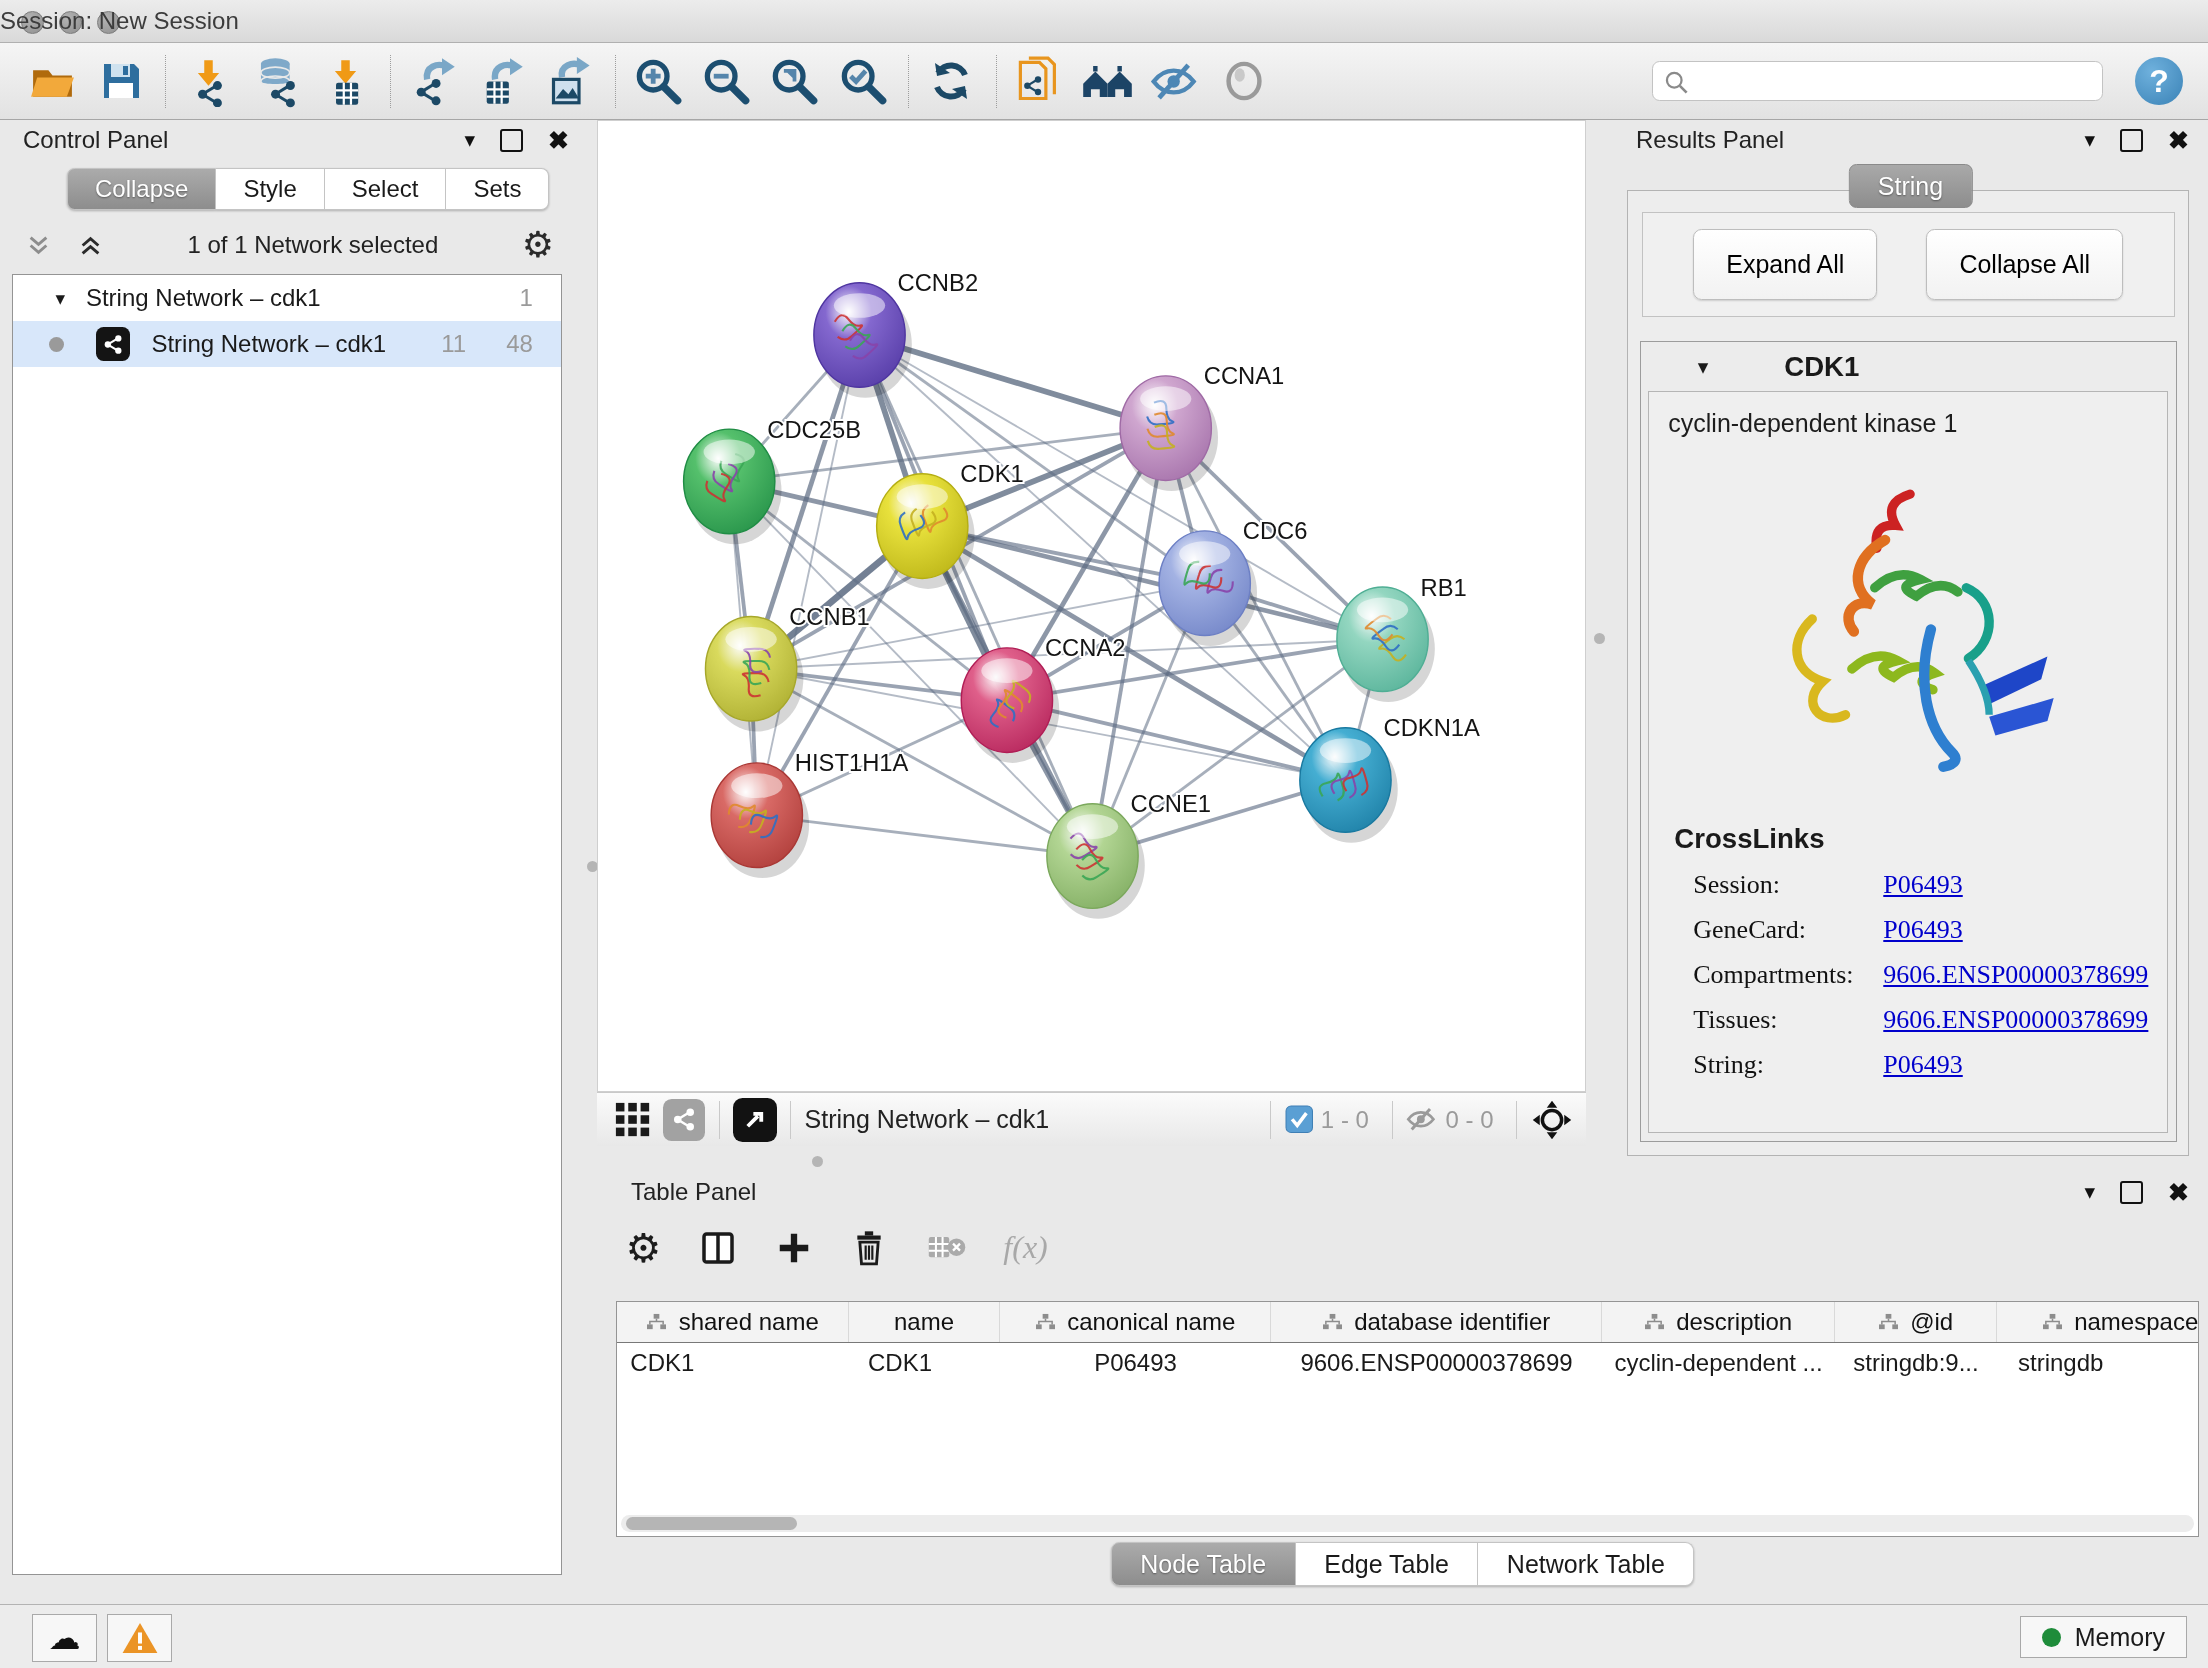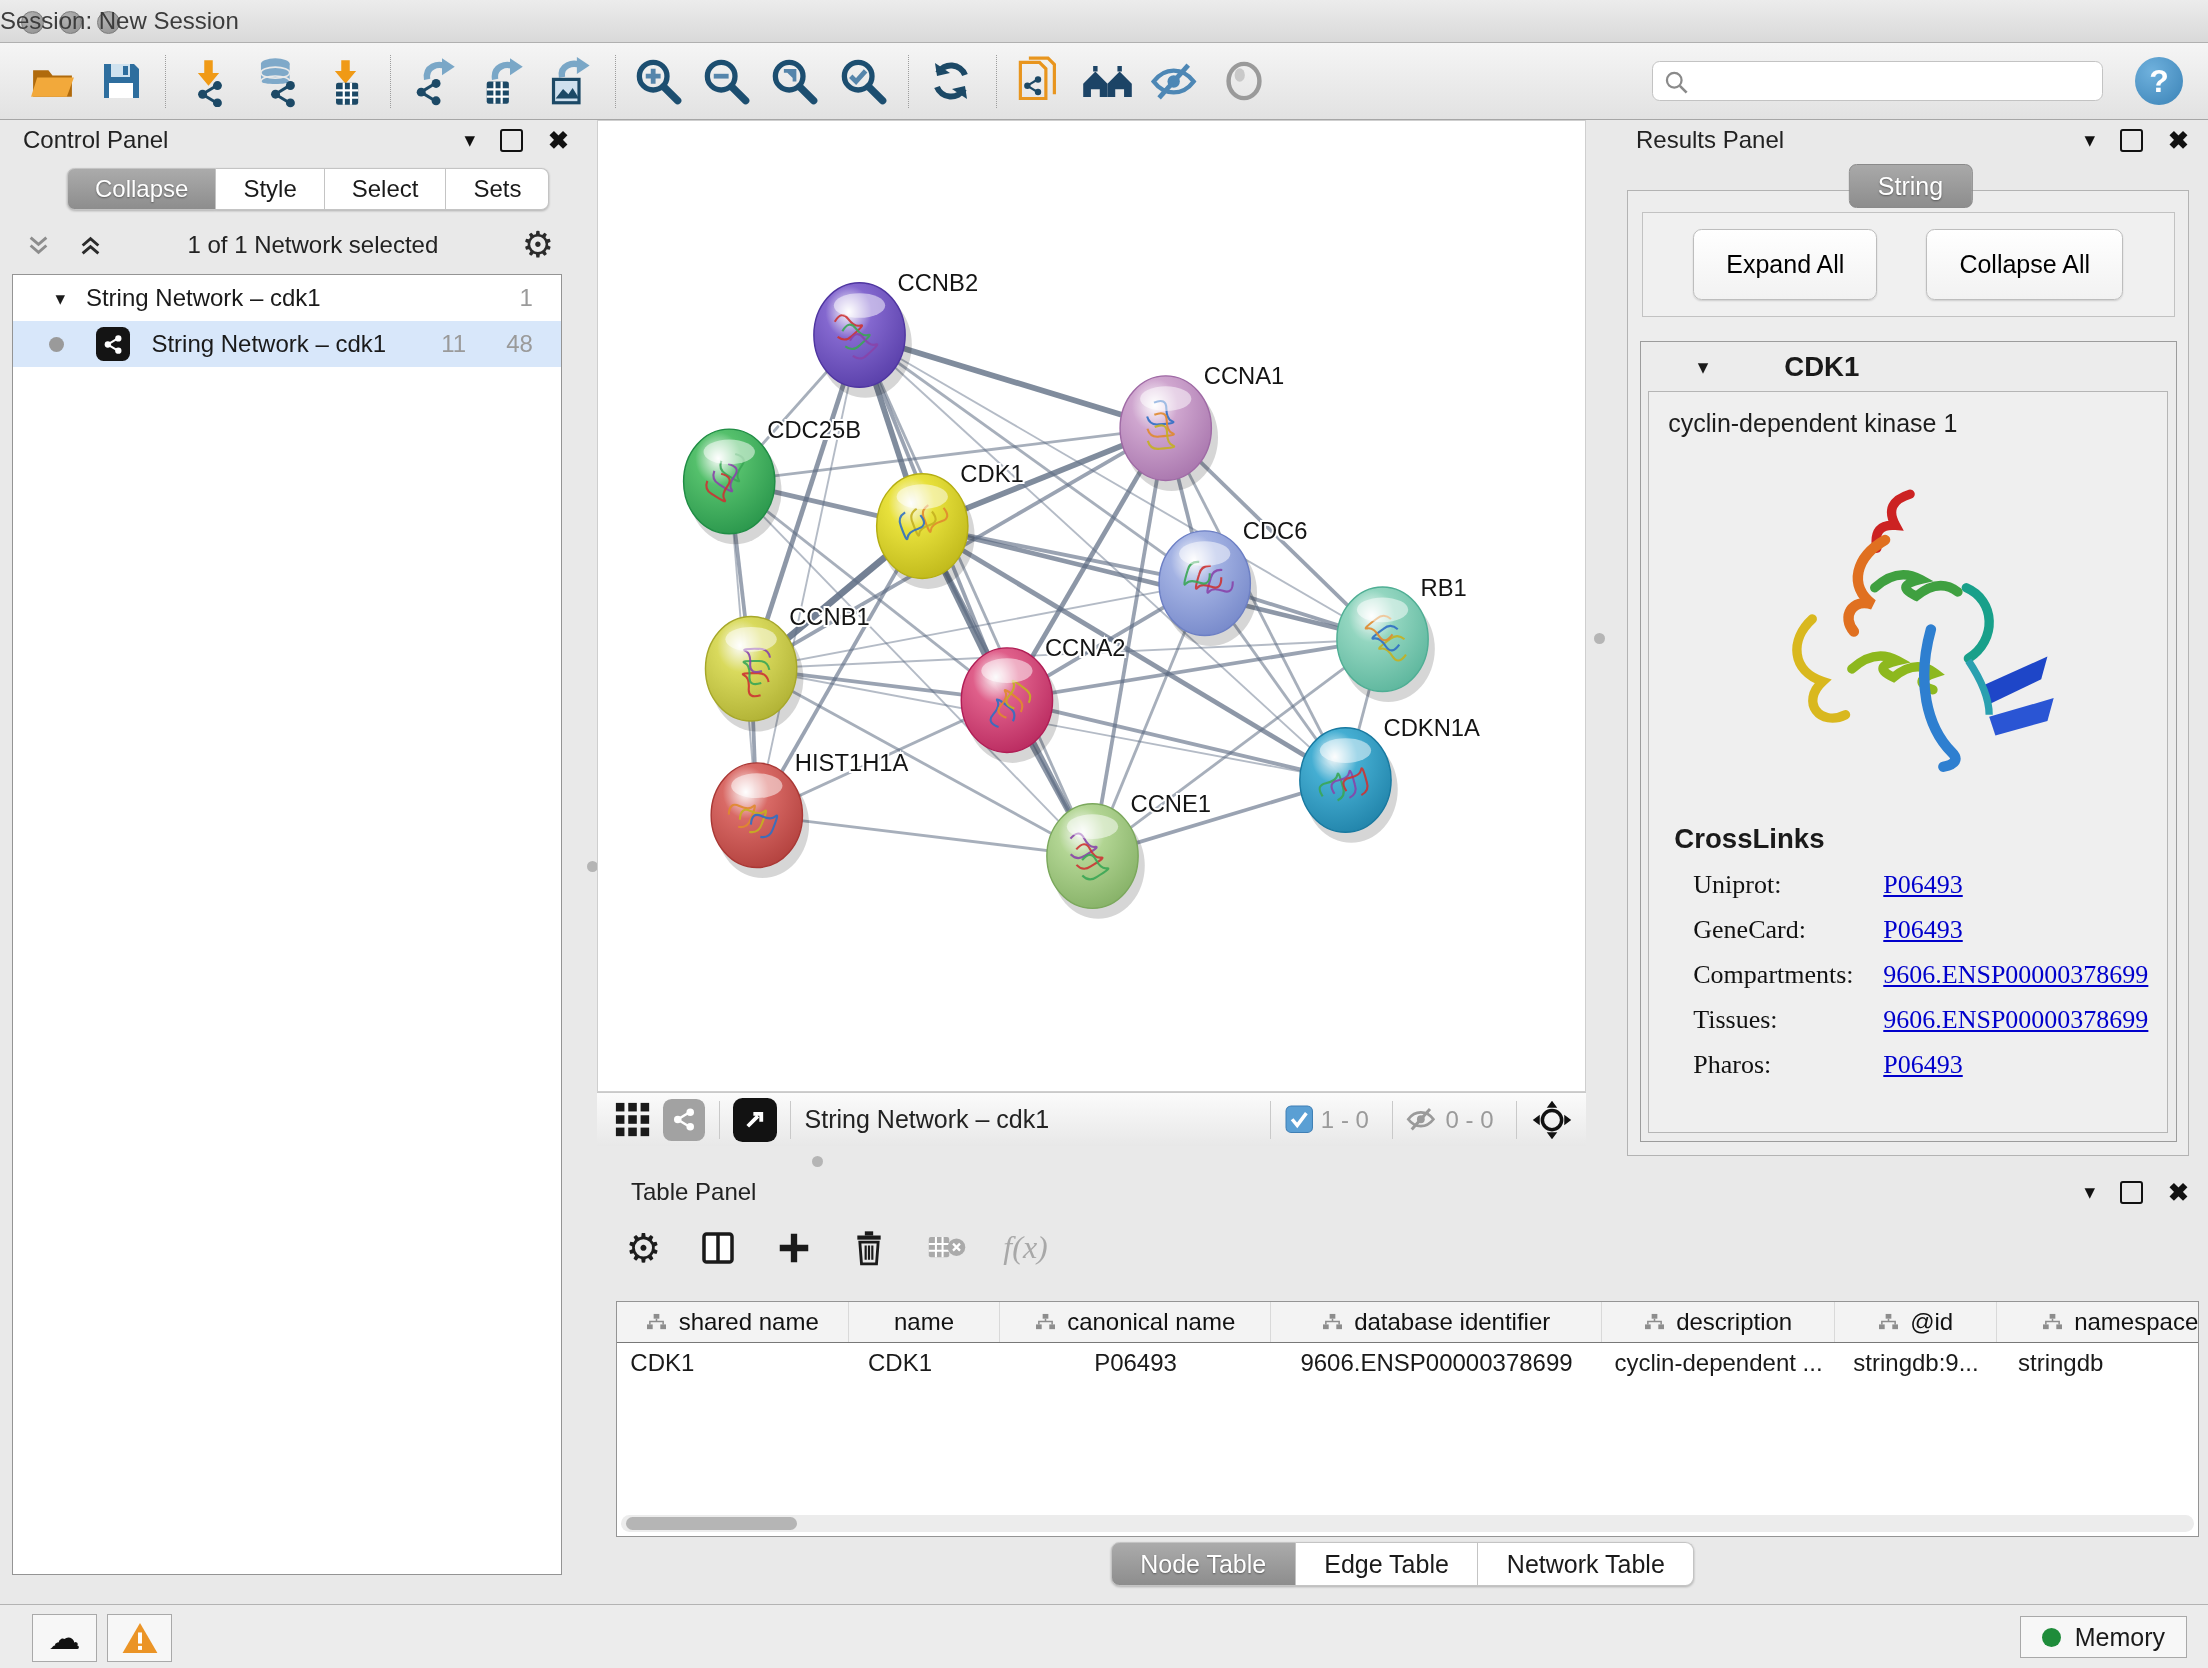--- a/index.html
+++ b/index.html
@@ -665,37 +665,37 @@
               <path d="M96,196 q22,-20 44,-8 q-26,6 -4,16 q22,-18 40,-4 q-24,8 -2,16" fill="none" stroke="#8db81e" stroke-width="9" stroke-linecap="round"></path>
               <path d="M118,118 q22,-20 44,-8 q-26,6 -4,16 q22,-18 40,-4" fill="none" stroke="#3fa040" stroke-width="9" stroke-linecap="round"></path>
               <path d="M206,118 C234,130 236,168 208,186" fill="none" stroke="#18a08a" stroke-width="9" stroke-linecap="round"></path>
               <path d="M172,158 C158,208 168,252 192,276 q10,10 -8,14" fill="none" stroke="#2e7fd0" stroke-width="10" stroke-linecap="round"></path>
               <polygon points="222,212 284,184 278,206 228,230" fill="#1e46c8"></polygon>
               <polygon points="228,242 290,224 284,246 234,260" fill="#2a55d4"></polygon>
               <path d="M208,188 q20,30 20,52" fill="none" stroke="#2aa0b0" stroke-width="7"></path>
             </svg>
             <div class="xl-head">CrossLinks</div>
             <div class="xl-row">
-              <span class="xl-label">Uniprot:</span>
+              <span class="xl-label">Session:</span>
               <a class="xl-link">P06493</a>
             </div>
             <div class="xl-row">
               <span class="xl-label">GeneCard:</span>
               <a class="xl-link">P06493</a>
             </div>
             <div class="xl-row">
               <span class="xl-label">Compartments:</span>
               <a class="xl-link">9606.ENSP00000378699</a>
             </div>
             <div class="xl-row">
               <span class="xl-label">Tissues:</span>
               <a class="xl-link">9606.ENSP00000378699</a>
             </div>
             <div class="xl-row">
-              <span class="xl-label">Pharos:</span>
+              <span class="xl-label">String:</span>
               <a class="xl-link">P06493</a>
             </div>
           </div>
         </div>
       </div>
     </div>
 
     <div class="table-panel">
       <div class="panel-header">
         <span class="ph-title" style="margin-left:34px">Table Panel</span>

